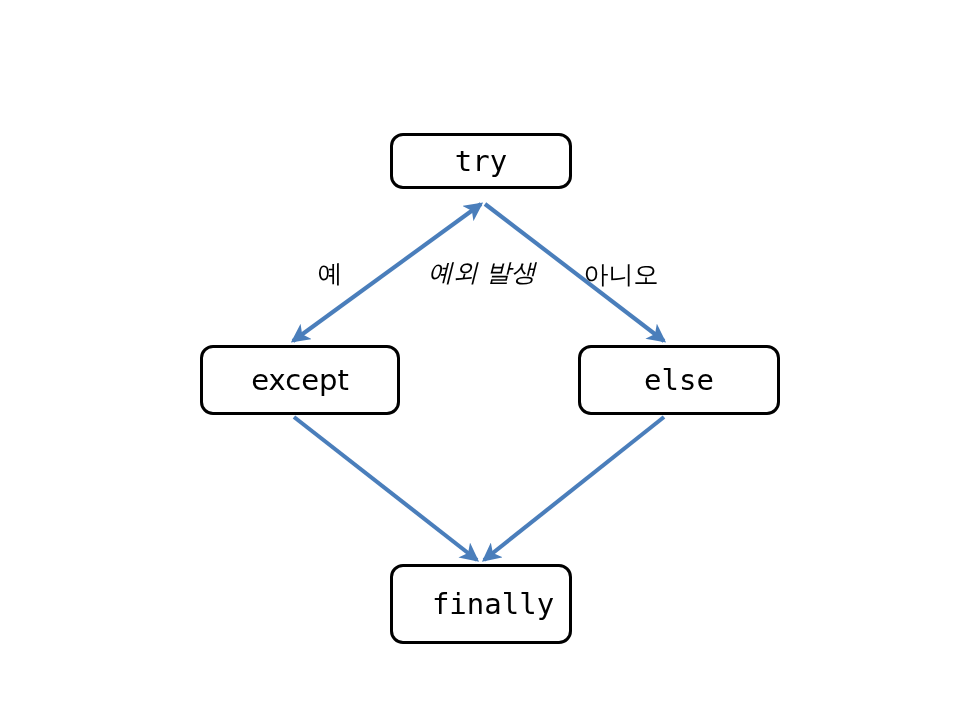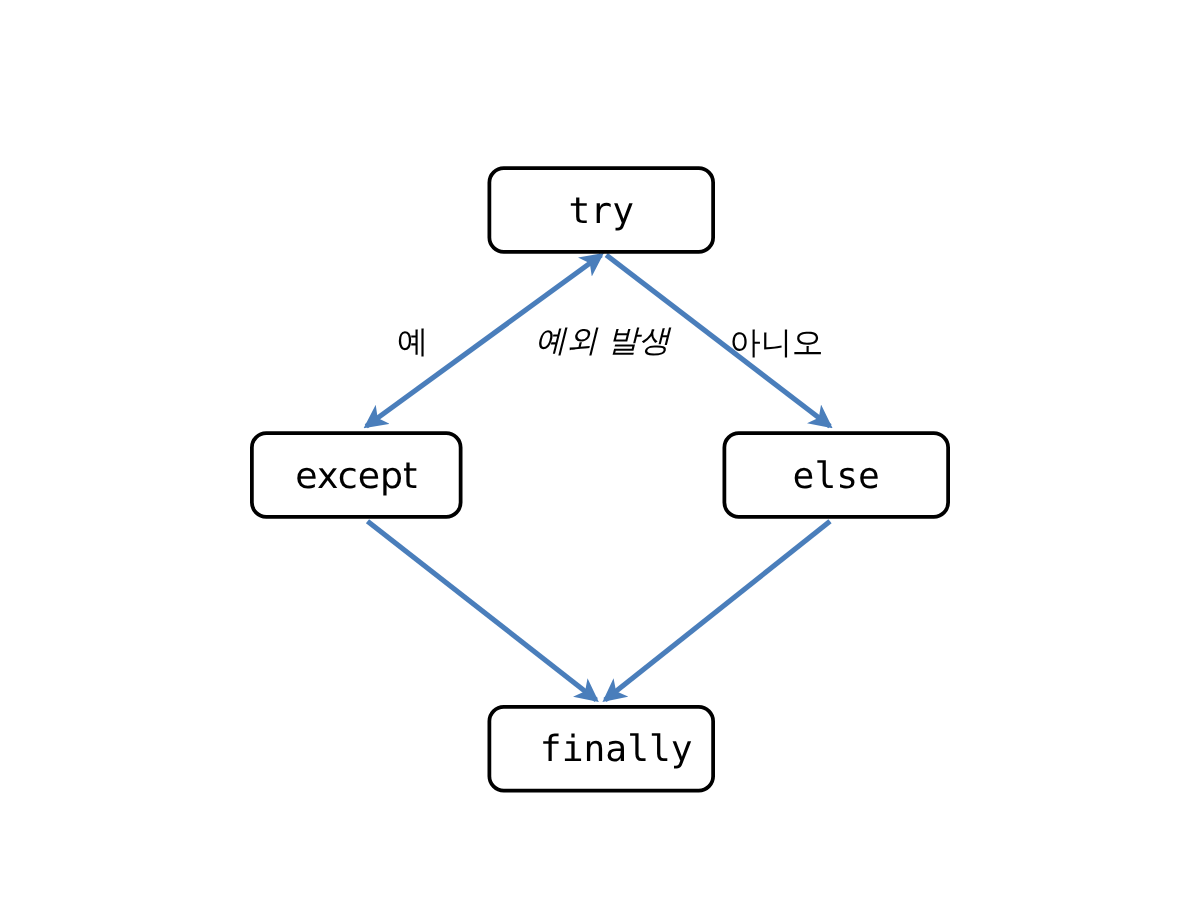--- a/index.html
+++ b/index.html
@@ -82,33 +82,33 @@
 
     <g>
       <path d="M 294 417 L 477 560" fill="none" stroke="#4A7EBB" stroke-width="4.1" marker-end="url(#arrow)"></path>
     </g>
 
     <g>
       <path d="M 664 417 L 484 560" fill="none" stroke="#4A7EBB" stroke-width="4.1" marker-end="url(#arrow)"></path>
     </g>
   </svg>
 
-  <div class="node" style="left:390px; top:133px; width:182px; height:70px;">
+  <div class="node" style="left:390px; top:133px; width:182px; height:56px;">
     <span class="node-label">try</span>
   </div>
 
-  <div class="node" style="left:200px; top:345px; width:170px; height:70px;">
+  <div class="node" style="left:200px; top:345px; width:200px; height:70px;">
     <span class="node-label sans">except</span>
   </div>
 
-  <div class="node" style="left:578px; top:345px; width:182px; height:70px;">
+  <div class="node" style="left:578px; top:345px; width:202px; height:70px;">
     <span class="node-label">else</span>
   </div>
 
-  <div class="node" style="left:390px; top:564px; width:182px; height:70px;padding-left:24px;">
+  <div class="node" style="left:390px; top:564px; width:182px; height:80px;padding-left:24px;">
     <span class="node-label">finally</span>
   </div>
 
   <span class="edge-label" style="left:330px; top:273px;">예</span>
 
   <span class="edge-label" style="left:482px; top:272px;font-style:italic;">예외 발생</span>
 
   <span class="edge-label" style="left:621px; top:274px;">아니오</span>
 
 </div>

